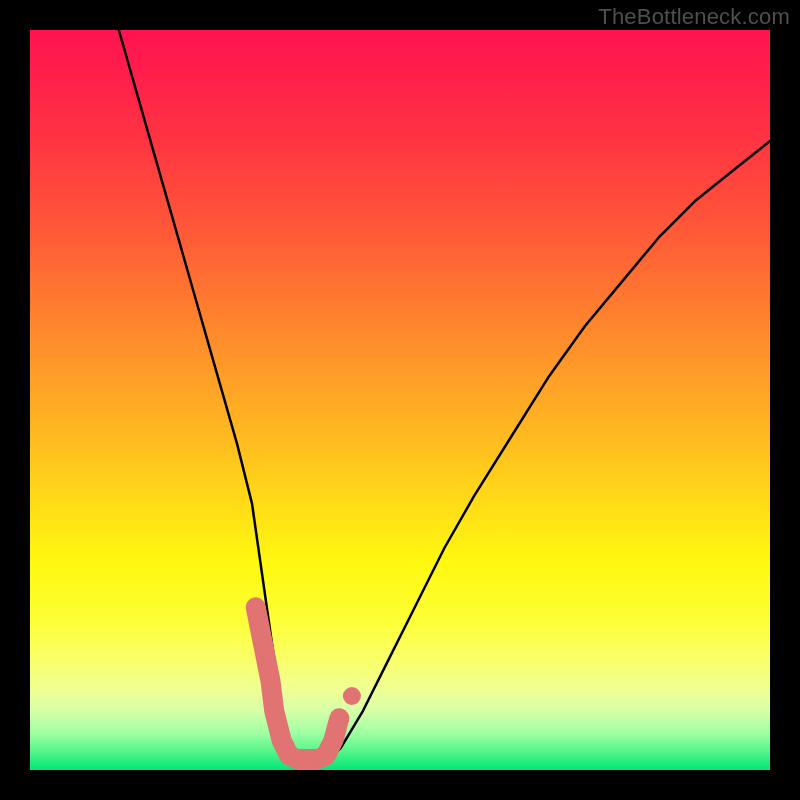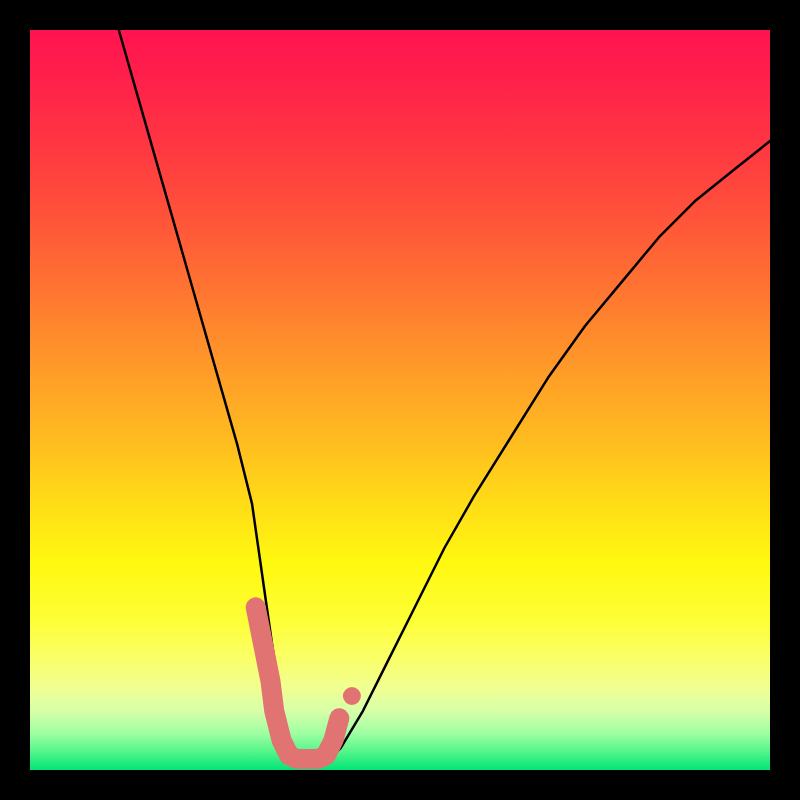--- a/index.html
+++ b/index.html
@@ -62,13 +62,14 @@
       </defs>
       <rect x="30" y="30" width="740" height="740" fill="url(#bg-grad)"></rect>
       <path d="M118.8 30.0 L133.6 81.8 L148.4 133.6 L163.2 185.4 L178.0 237.2 L192.8 289.0 L207.6 340.8 L222.4 392.6 L237.2 444.4 L252.0 503.6 L259.4 555.4 L266.8 607.2 L274.2 659.0 L281.6 710.8 L289.0 747.8 L296.4 762.6 L311.2 762.6 L326.0 762.6 L340.8 747.8 L363.0 710.8 L385.2 666.4 L414.8 607.2 L444.4 548.0 L474.0 496.2 L511.0 437.0 L548.0 377.8 L585.0 326.0 L622.0 281.6 L659.0 237.2 L696.0 200.2 L733.0 170.6 L770.0 141.0" fill="none" stroke="#000000" stroke-width="2.5" stroke-linecap="round" stroke-linejoin="round"></path>
       <path d="M255.7 607.2 L263.1 644.2 L270.5 681.2 L274.2 710.8 L281.6 740.4 L289.0 755.2 L296.4 758.9 L303.8 758.9 L311.2 758.9 L318.6 758.9 L326.0 755.2 L333.4 740.4 L339.3 718.2" fill="none" stroke="#e17373" stroke-width="20" stroke-linecap="round" stroke-linejoin="round"></path>
       <circle cx="351.9" cy="696.0" r="9" fill="#e17373"></circle>
       <rect x="0" y="0" width="800" height="30" fill="#000000"></rect>
       <rect x="0" y="770" width="800" height="30" fill="#000000"></rect>
       <rect x="0" y="0" width="30" height="800" fill="#000000"></rect>
       <rect x="770" y="0" width="30" height="800" fill="#000000"></rect>
     </svg>
+  <div class="watermark">TheBottleneck.com</div>
 </div>
 
 </body></html>

